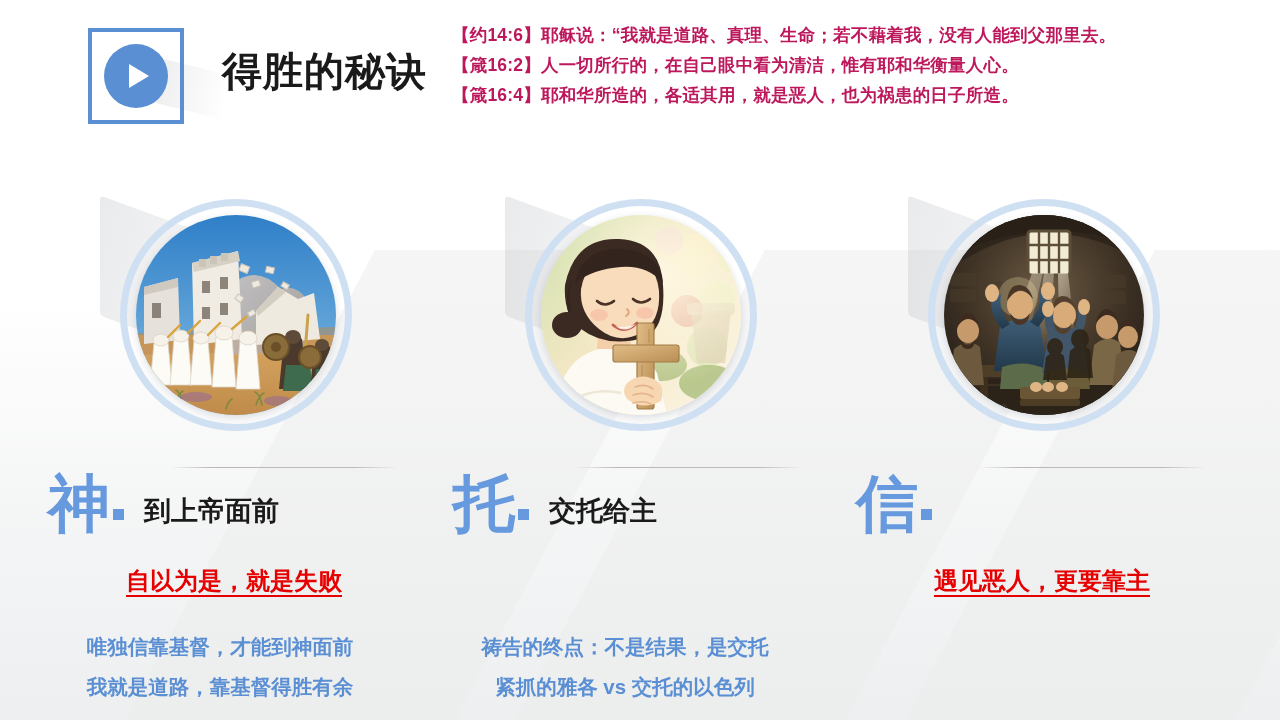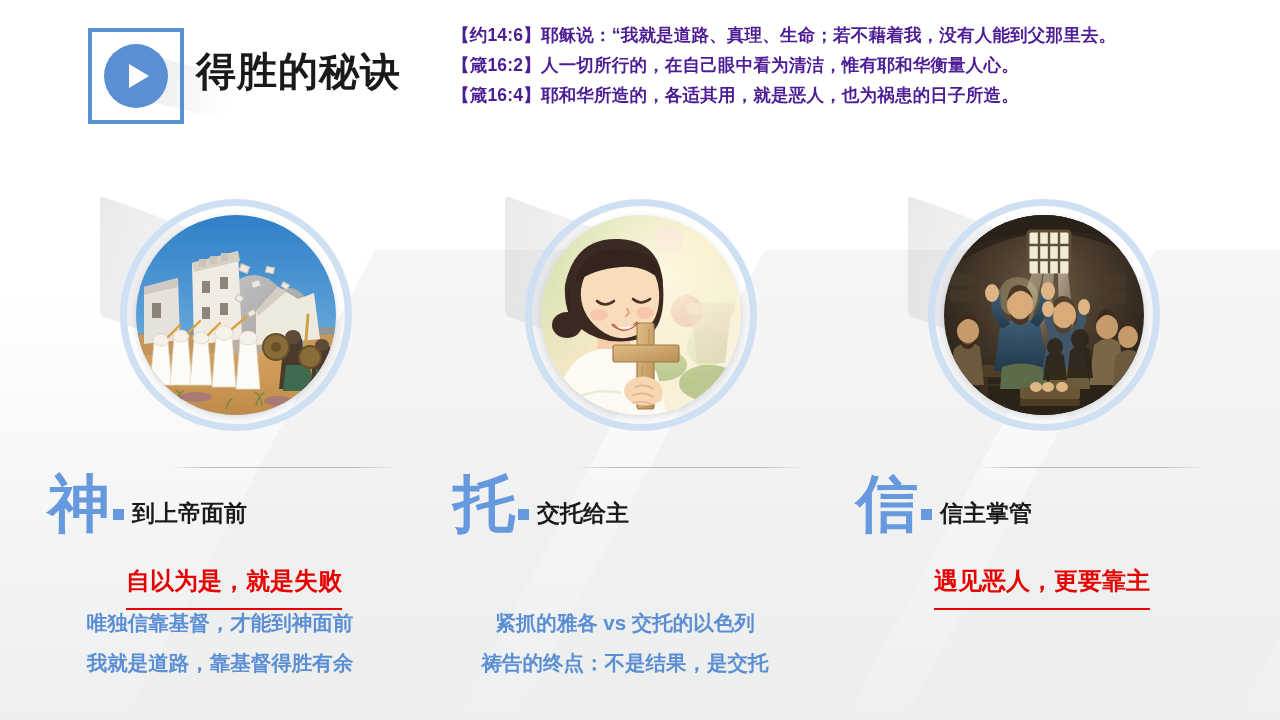--- a/index.html
+++ b/index.html
@@ -53,30 +53,30 @@
     margin-left:6px;
   }
   .logo-shadow{
     position:absolute;left:52px;top:40px;width:120px;height:46px;
     background:linear-gradient(100deg,rgba(0,0,0,.085),rgba(0,0,0,0) 72%);
     transform:skewY(14deg);
     z-index:-1;
   }
 
   .deck-title{
-    position:absolute;left:196px;top:44px;
+    position:absolute;left:222px;top:44px;
     font-size:40px;font-weight:bold;color:#1a1a1a;
     letter-spacing:1px;white-space:nowrap;
   }
 
   .verses{
     position:absolute;left:452px;top:20px;width:800px;
   }
   .verse{
-    font-size:17.5px;font-weight:bold;color:#4c1d95;
+    font-size:17.5px;font-weight:bold;color:#be185d;
     line-height:1.72;white-space:nowrap;letter-spacing:.2px;
   }
 
   
   .columns{position:absolute;left:0;top:175px;width:1280px;height:545px;}
   .col{
     position:absolute;top:0;width:400px;height:545px;
   }
   .col.c1{left:20px;}
   .col.c2{left:425px;}
@@ -120,36 +120,36 @@
   }
   .big-char{
     font-size:62px;font-weight:bold;color:#6699dd;
     line-height:1;letter-spacing:0;
   }
   .big-dot{
     display:inline-block;width:11px;height:11px;background:#6699dd;
     margin-left:3px;margin-bottom:5px;
   }
   .sub-head{
-    font-size:23px;font-weight:bold;color:#1a1a1a;
-    margin-left:8px;margin-bottom:6px;white-space:nowrap;
+    font-size:27px;font-weight:bold;color:#1a1a1a;
+    margin-left:20px;margin-bottom:6px;white-space:nowrap;
   }
 
   
   .slogan{
     position:absolute;top:390px;width:400px;text-align:center;
     font-size:24px;font-weight:bold;color:#e60000;
   }
   .slogan span{
-    border-bottom:2.5px solid #e60000;padding-bottom:14px;margin-left:28px;
+    border-bottom:2.5px solid #e60000;padding-bottom:1px;margin-left:28px;
   }
 
   
   .body-lines{
-    position:absolute;top:428px;width:400px;text-align:center;
+    position:absolute;top:452px;width:400px;text-align:center;
   }
   .body-line{
     font-size:20.5px;font-weight:bold;color:#5b8fd4;
     line-height:1.95;white-space:nowrap;
   }
 </style>
 </head>
 <body>
 
 <div class="bg-layer">
@@ -389,22 +389,22 @@
 
     <div class="heading">
       <div class="big-char">
         <span>托</span><span class="big-dot"></span>
       </div>
       <div class="sub-head">交托给主</div>
     </div>
 
 
     <div class="body-lines">
+      <div class="body-line">祷告的终点：不是结果，是交托</div>
       <div class="body-line">紧抓的雅各 vs 交托的以色列</div>
-      <div class="body-line">祷告的终点：不是结果，是交托</div>
     </div>
   </div>
 
   <div class="col c3">
     <div class="photo-shadow"></div>
     <div class="photo-wrap">
       <div class="photo-ring"></div>
       <div class="photo">
         <svg viewBox="0 0 200 200" xmlns="http://www.w3.org/2000/svg">
           <defs>
@@ -526,21 +526,20 @@
         </svg>
       </div>
     </div>
 
     <div class="col-divider"></div>
 
     <div class="heading">
       <div class="big-char">
         <span>信</span><span class="big-dot"></span>
       </div>
-      <div class="sub-head">信主掌管</div>
     </div>
 
     <div class="slogan">
       <span>遇见恶人，更要靠主</span>
     </div>
 
   </div>
 
 </div>
 

